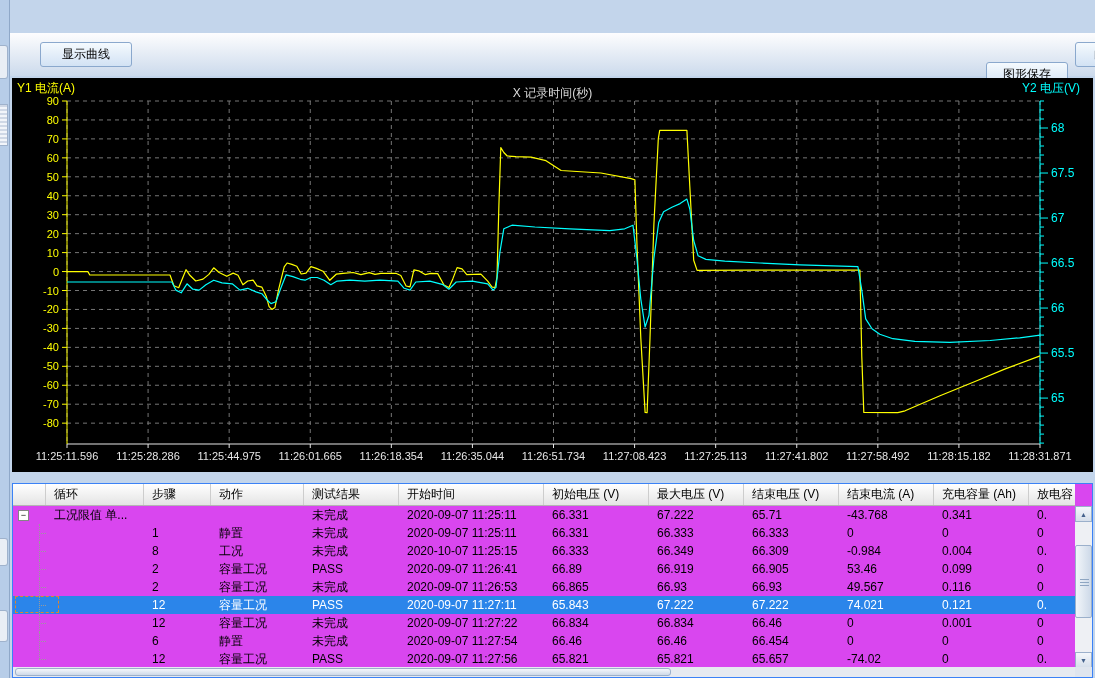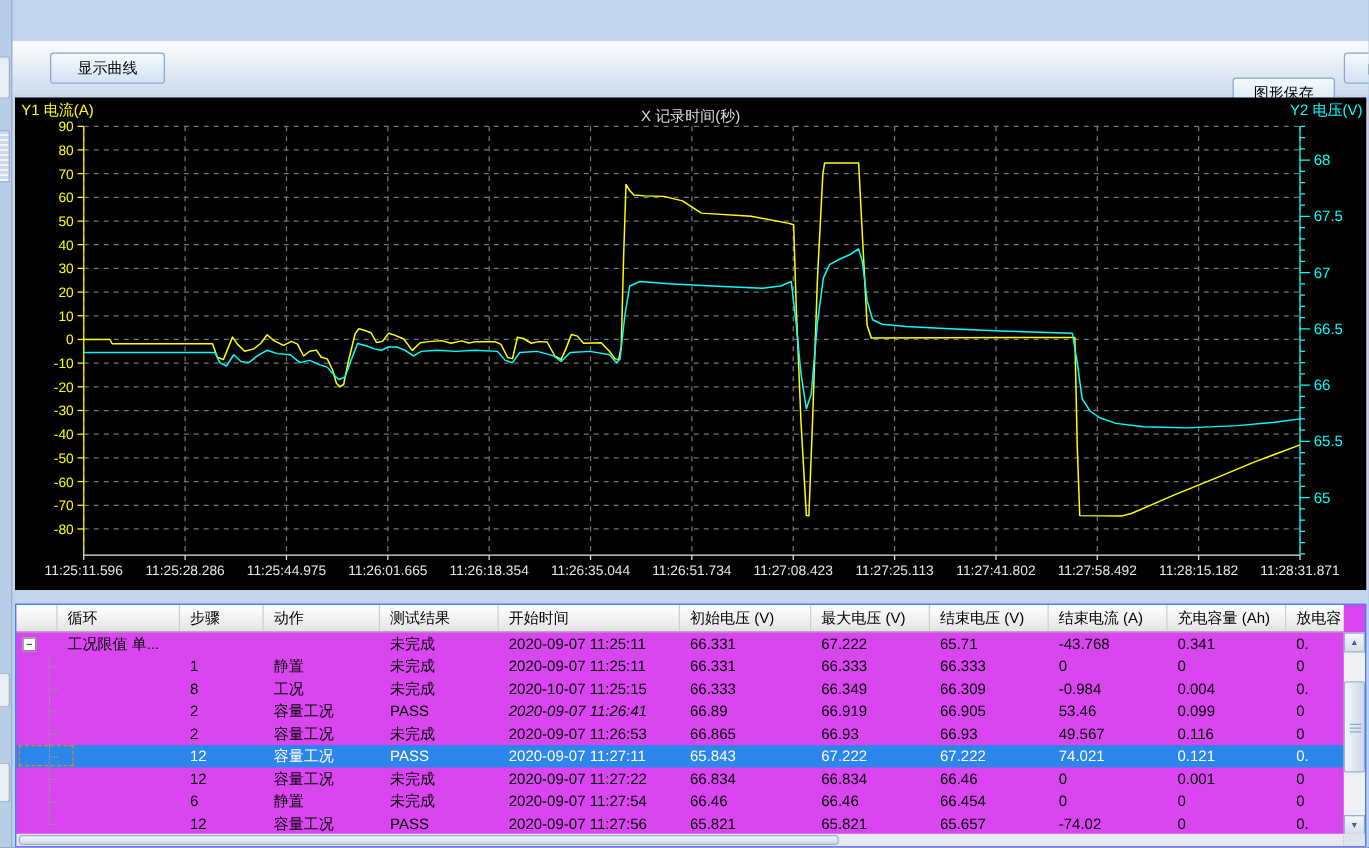--- a/index.html
+++ b/index.html
@@ -26,21 +26,21 @@
   #btn-show-curve { left:30px; top:9px; width:92px; }
   #btn-save-graphic { right:27px; top:9px; width:82px;margin-top:20px; }
   #btn-truncated { left:1065px; top:9px; width:50px; }
 
   
   #chart { position:absolute; left:2px; top:78px; width:1081px; height:394px; background:#000; }
   #chart svg { display:block; }
   .axis-title { position:absolute; font-size:12px; }
   #y1-title { left:5px; top:2px; color:#ffff00; }
   #x-title  { left:0; top:7px; width:100%; text-align:center; color:#dcdcdc; }
-  #y2-title { right:3px; top:2px; color:#00ffff; }
+  #y2-title { right:13px; top:2px; color:#00ffff; }
 
   
   #table { position:absolute; left:2px; top:483px; width:1081px; height:195px; background:#d946ef; border:1px solid #3b82f6; overflow:hidden; }
   #thead { position:absolute; left:0; top:0; width:1062px; height:22px; display:flex; background:linear-gradient(#ffffff,#e4e4e4); border-bottom:1px solid #b4b4b4; overflow:hidden; }
   .th { flex:none; height:22px; line-height:21px; padding-left:8px; border-right:1px solid #cdcdcd; white-space:nowrap; overflow:hidden; }
   #tbody { position:absolute; left:0; top:22px; width:1062px; height:162px; overflow:hidden; }
   .tr { position:relative; display:flex; width:1066px; height:18px; line-height:18px; white-space:nowrap; }
   .td { flex:none; padding-left:8px; overflow:hidden; }
   .tr.selected { background:#2b85ea; color:#fff; }
   .gutter { flex:none; position:relative; width:33px; height:18px; }
@@ -299,21 +299,21 @@
           </div>
           <div class="tr">
             <div class="gutter">
               <div class="tree-v" style="height: 18px;"></div>
               <div class="tree-h"></div>
             </div>
             <div class="td" style="width: 98px;"></div>
             <div class="td" style="width: 67px;">2</div>
             <div class="td" style="width: 93px;">容量工况</div>
             <div class="td" style="width: 95px;">PASS</div>
-            <div class="td" style="width: 145px; font-style: italic;">2020-09-07 11:26:41</div>
+            <div class="td" style="width: 145px;">2020-09-07 11:26:41</div>
             <div class="td" style="width: 105px;">66.89</div>
             <div class="td" style="width: 95px;">66.919</div>
             <div class="td" style="width: 95px;">66.905</div>
             <div class="td" style="width: 95px;">53.46</div>
             <div class="td" style="width: 95px;">0.099</div>
             <div class="td" style="width: 50px;">0</div>
           </div>
           <div class="tr">
             <div class="gutter">
               <div class="tree-v" style="height: 18px;"></div>

